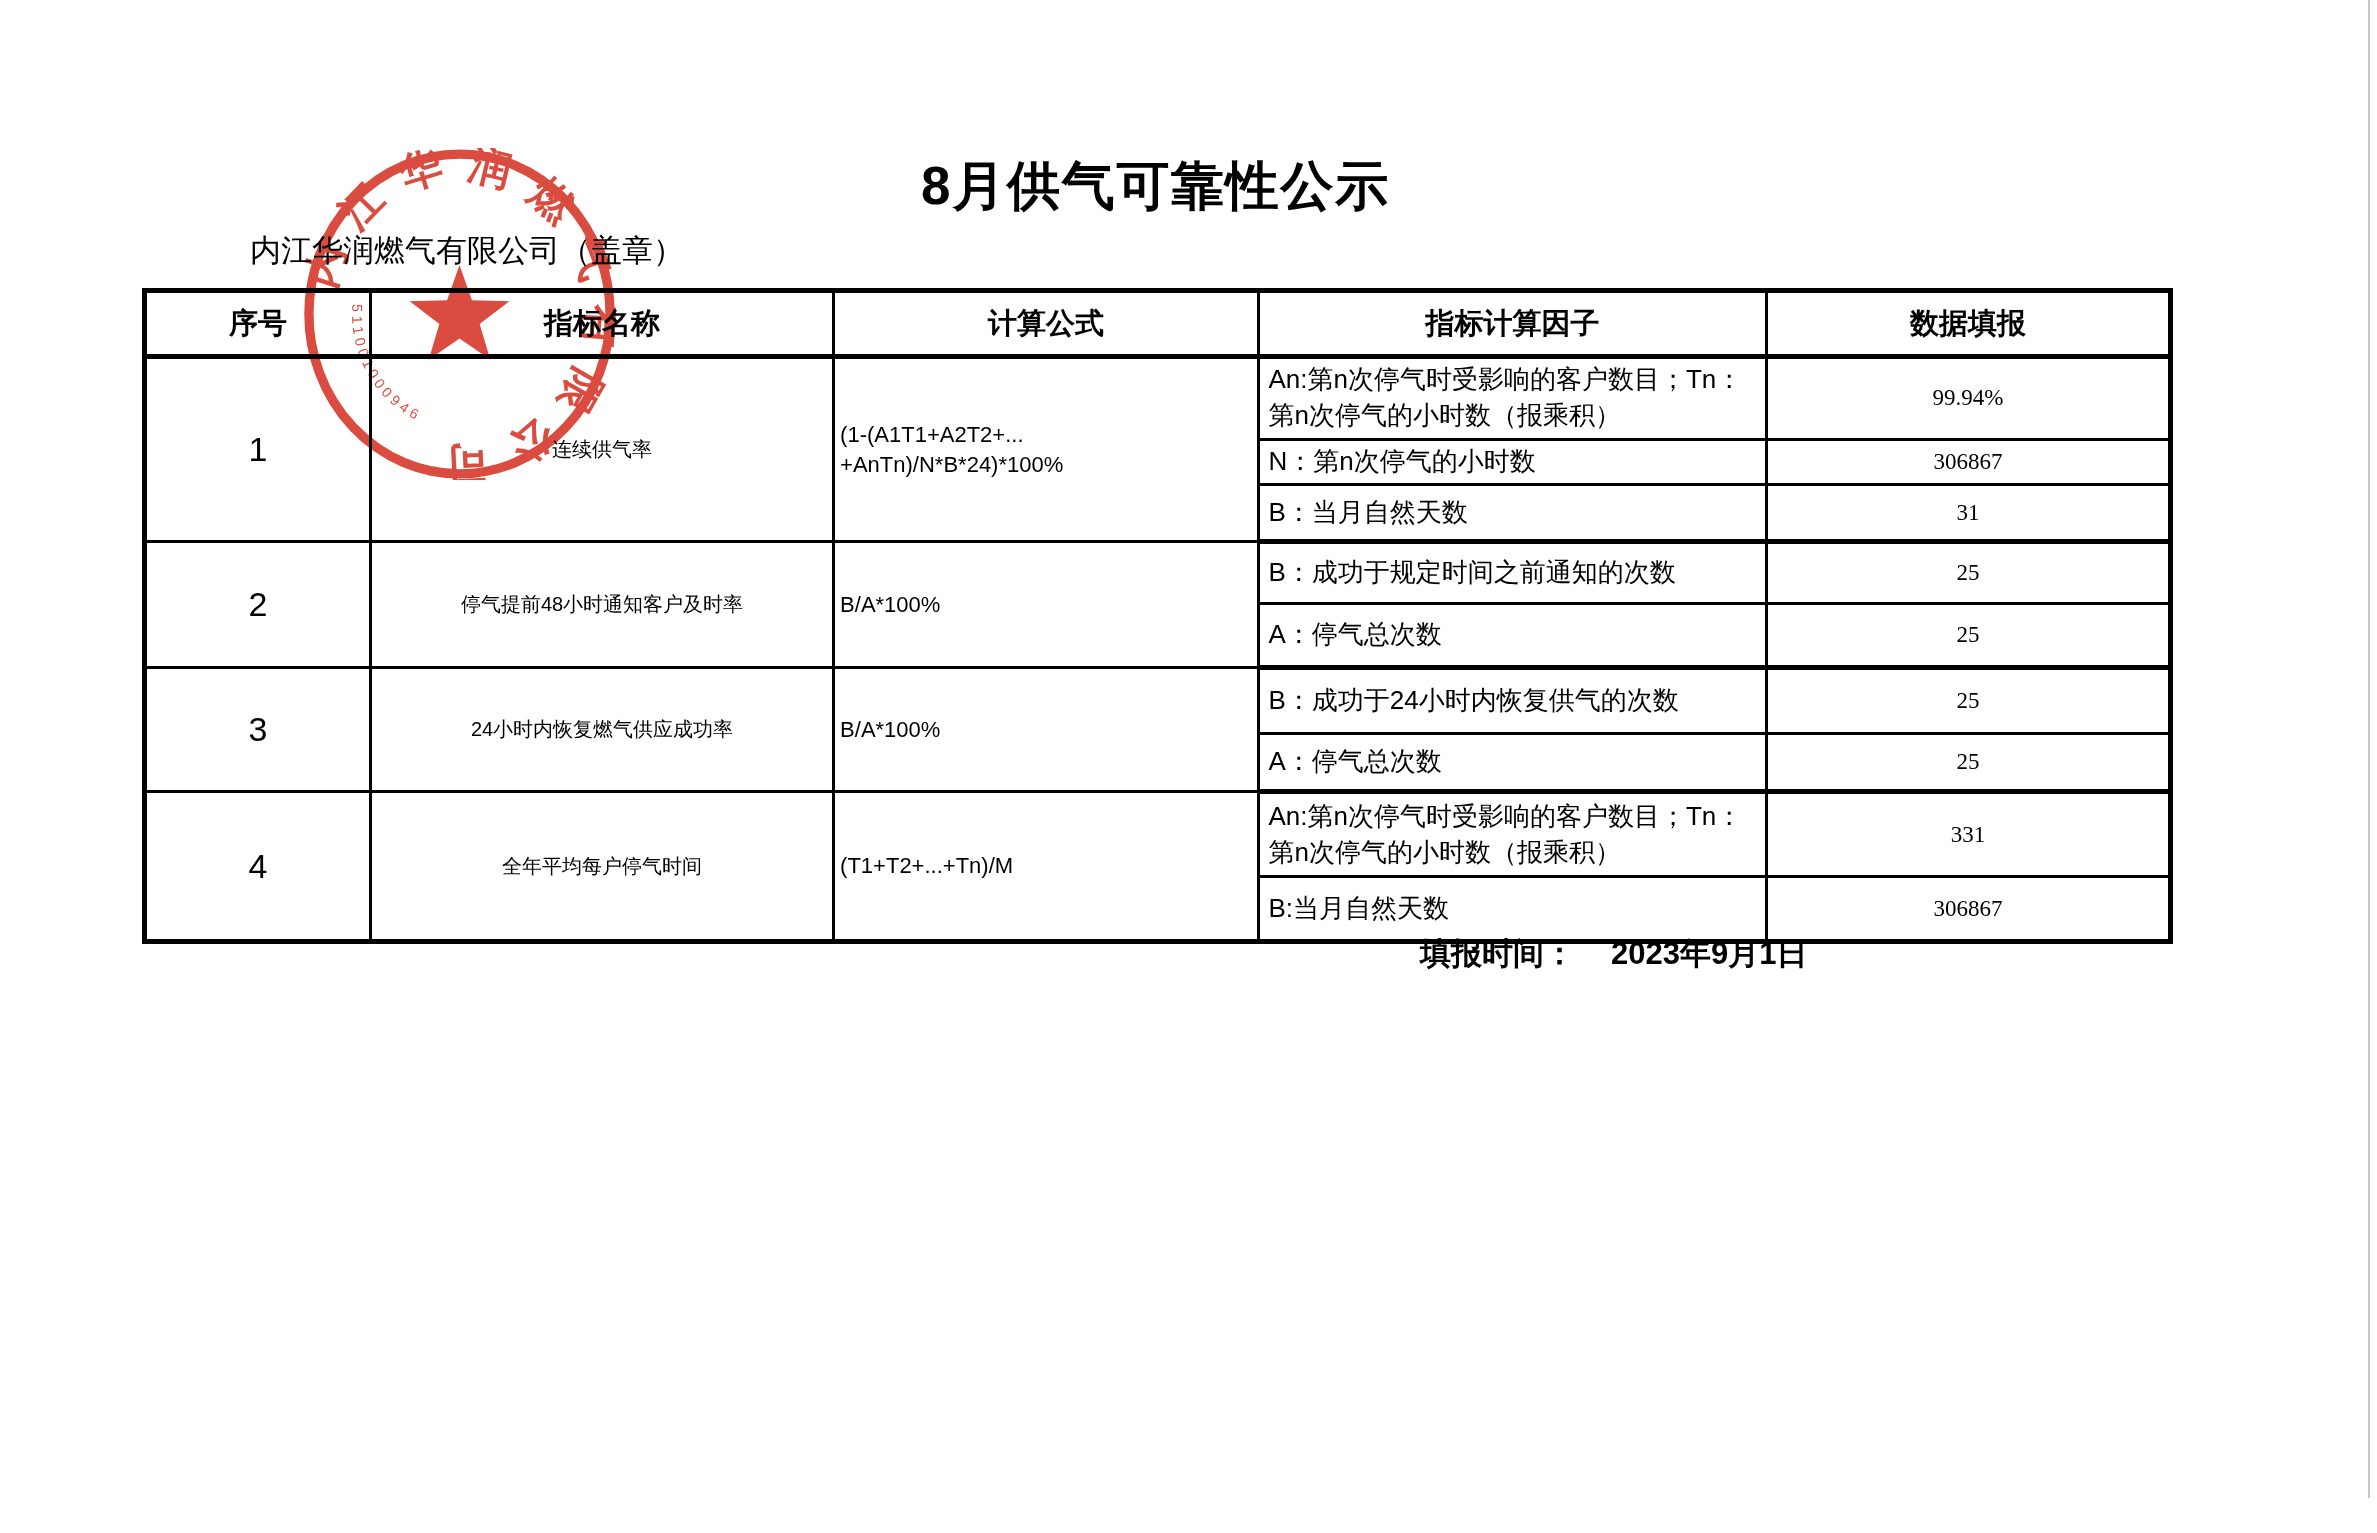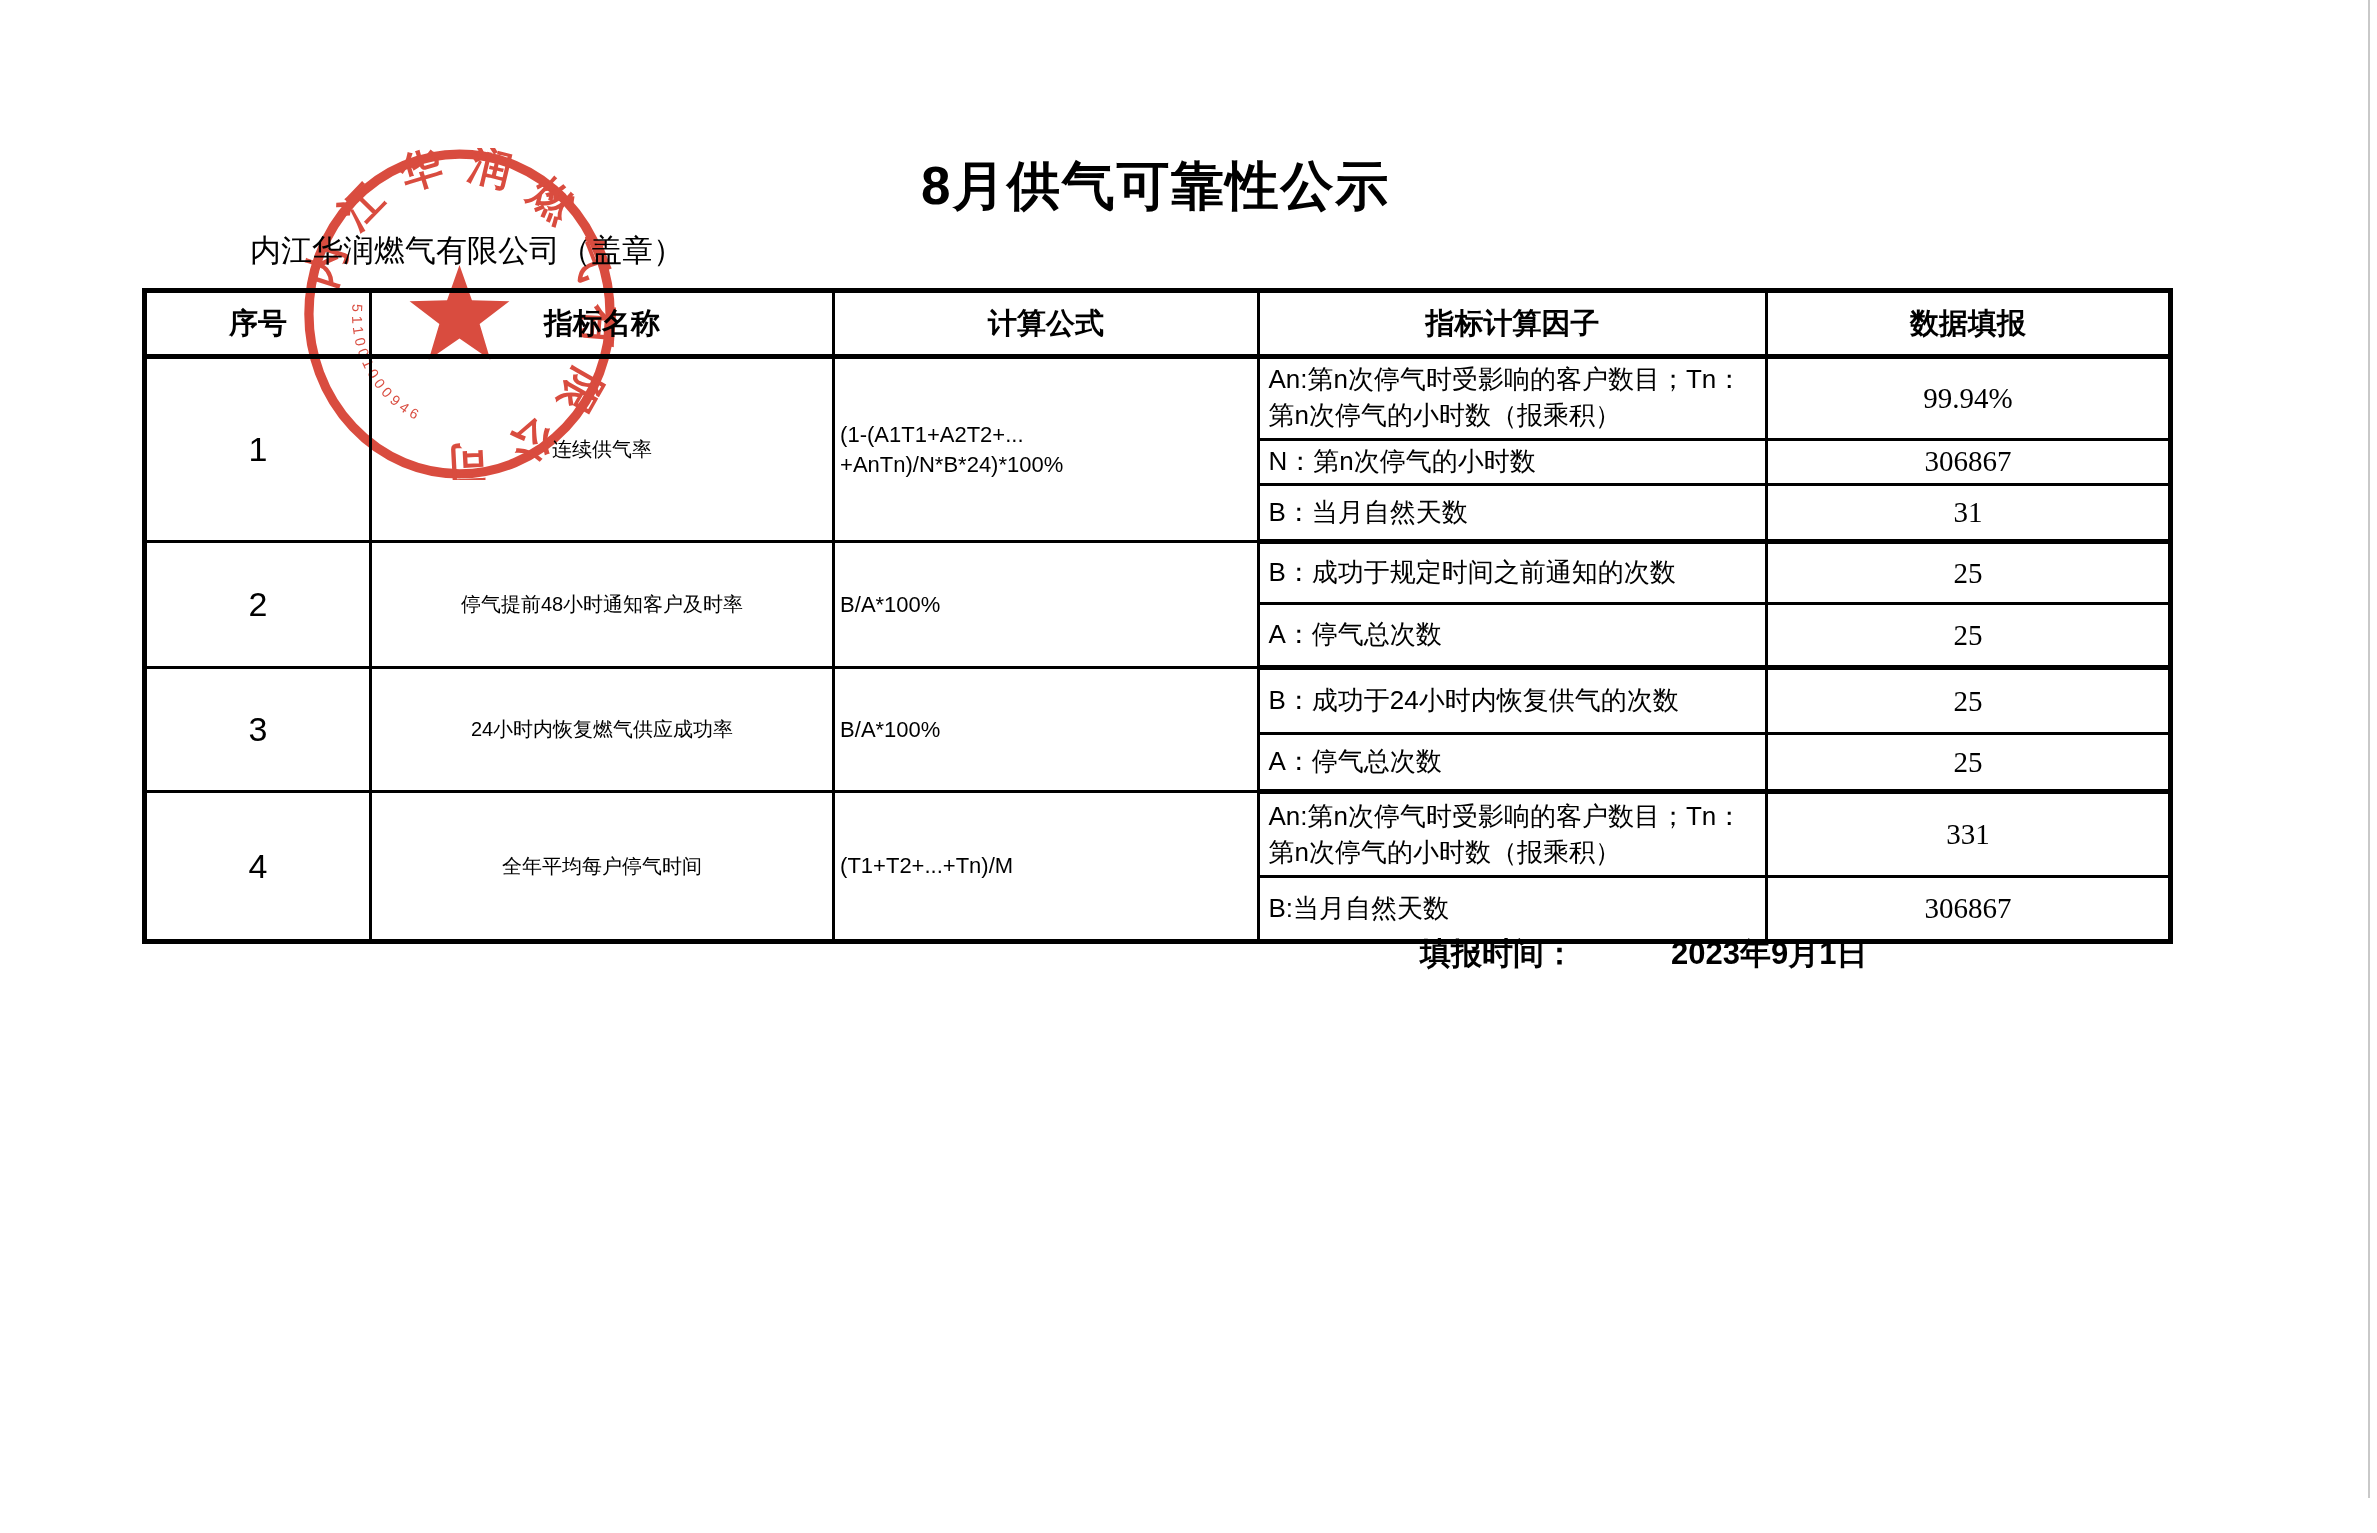--- a/index.html
+++ b/index.html
@@ -16,26 +16,26 @@
 
   table.tbl{position:absolute;left:142px;top:288px;width:2027px;border-collapse:collapse;
             table-layout:fixed;background:transparent;}
   table.tbl{border:5.1px solid #000;padding-left:30px;}
   .tbl td,.tbl th{border:3.4px solid #000;vertical-align:middle;overflow:hidden;}
   .tbl th{font-size:29px;font-weight:bold;text-align:center;padding:0;}
   td.c-no{font-size:34px;text-align:center;}
   td.c-name{font-size:20px;text-align:center;padding:0 3.4px;}
   td.c-formula{font-size:22px;text-align:left;padding:0 5.1px;white-space:pre-line;line-height:1.35;}
   td.c-factor{font-size:26px;text-align:left;padding:3.4px 8.5px;white-space:pre-line;line-height:1.38;}
-  td.c-value{font-family:"Liberation Serif",serif;font-size:29px;text-align:center;}
+  td.c-value{font-family:"Liberation Serif",serif;font-size:23px;text-align:center;}
   tr.major td{border-bottom-width:5.1px;}
   tr.hdr th{border-bottom-width:5.1px;}
 
   .footer-line{position:absolute;left:1420px;top:933px;font-size:31px;font-weight:600;}
-  .footer-line .date{margin-left:96px;}
+  .footer-line .date{margin-left:36px;}
 
   .stamp text{font-family:"Liberation Sans",sans-serif;}
 </style>
 </head>
 <body>
 
 <div class="page">
 
   <div class="doc-title">8月供气可靠性公示</div>
 

